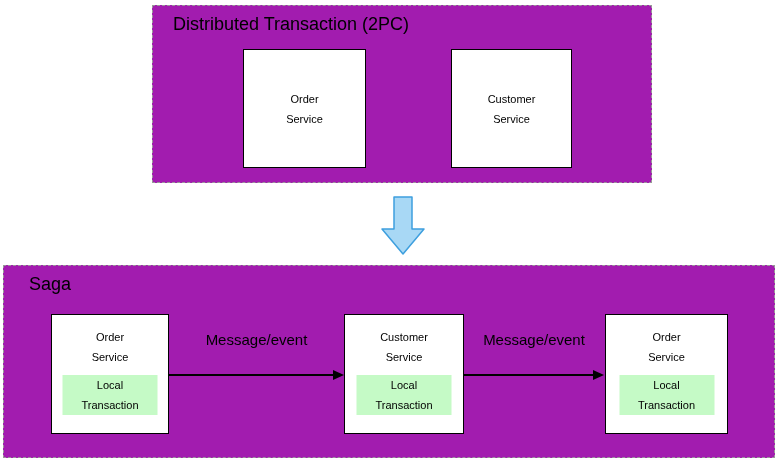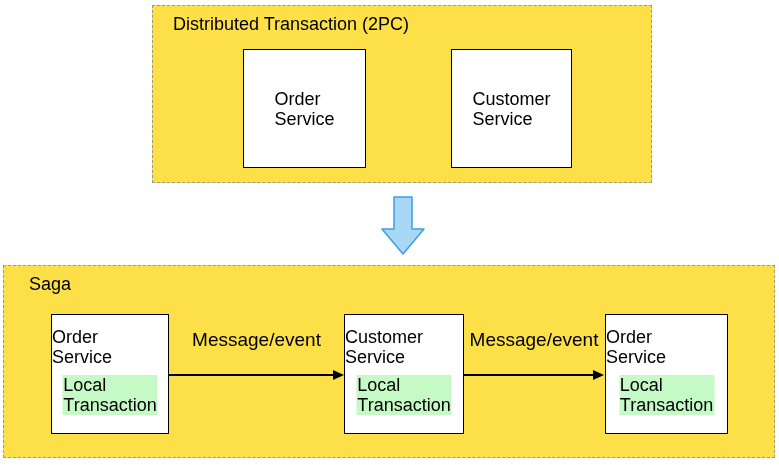--- a/index.html
+++ b/index.html
@@ -12,21 +12,21 @@
   .stage {
     position: relative;
     width: 779px;
     height: 465px;
     background: #ffffff;
     overflow: hidden;
   }
   .dashed-group {
     position: absolute;
     border: 1px dashed #999999;
-    background: #fde047;
+    background: #a21caf;
     box-sizing: border-box;
   }
   .group-top    { left: 152px; top: 5px;   width: 500px; height: 178px; }
   .group-bottom { left: 3px;   top: 265px; width: 772px; height: 193px; }
   .group-title {
     position: absolute;
     font-size: 18px;
     line-height: 22px;
     white-space: nowrap;
   }
@@ -39,23 +39,23 @@
     background: #ffffff;
     box-sizing: border-box;
   }
   
   .node-2pc {
     display: flex;
     align-items: center;
     justify-content: center;
   }
   .node-label {
-    font-size: 18px;
+    font-size: 11px;
     line-height: 20px;
-    text-align: left;
+    text-align: center;
     white-space: pre-line;
   }
   .n2pc-1 { left: 90px;  top: 43px; width: 123px; height: 119px; }
   .n2pc-2 { left: 298px; top: 43px; width: 121px; height: 119px; }
 
   
   .node-saga { padding-top: 12px; }
   .nsaga-1 { left: 47px;  top: 48px; width: 118px; height: 120px; }
   .nsaga-2 { left: 340px; top: 48px; width: 120px; height: 120px; }
   .nsaga-3 { left: 601px; top: 48px; width: 123px; height: 120px; }
@@ -98,21 +98,21 @@
     top: 1px;
     width: 0;
     height: 0;
     border-top: 5px solid transparent;
     border-bottom: 5px solid transparent;
     border-left: 11px solid #000000;
   }
   .edge-label {
     position: absolute;
     top: 64px;
-    font-size: 19px;
+    font-size: 15px;
     line-height: 20px;
     text-align: center;
     white-space: nowrap;
   }
   .edge-label-1 { left: 165px; width: 175px; }
   .edge-label-2 { left: 460px; width: 140px; }
 </style>
 </head>
 <body>
 

